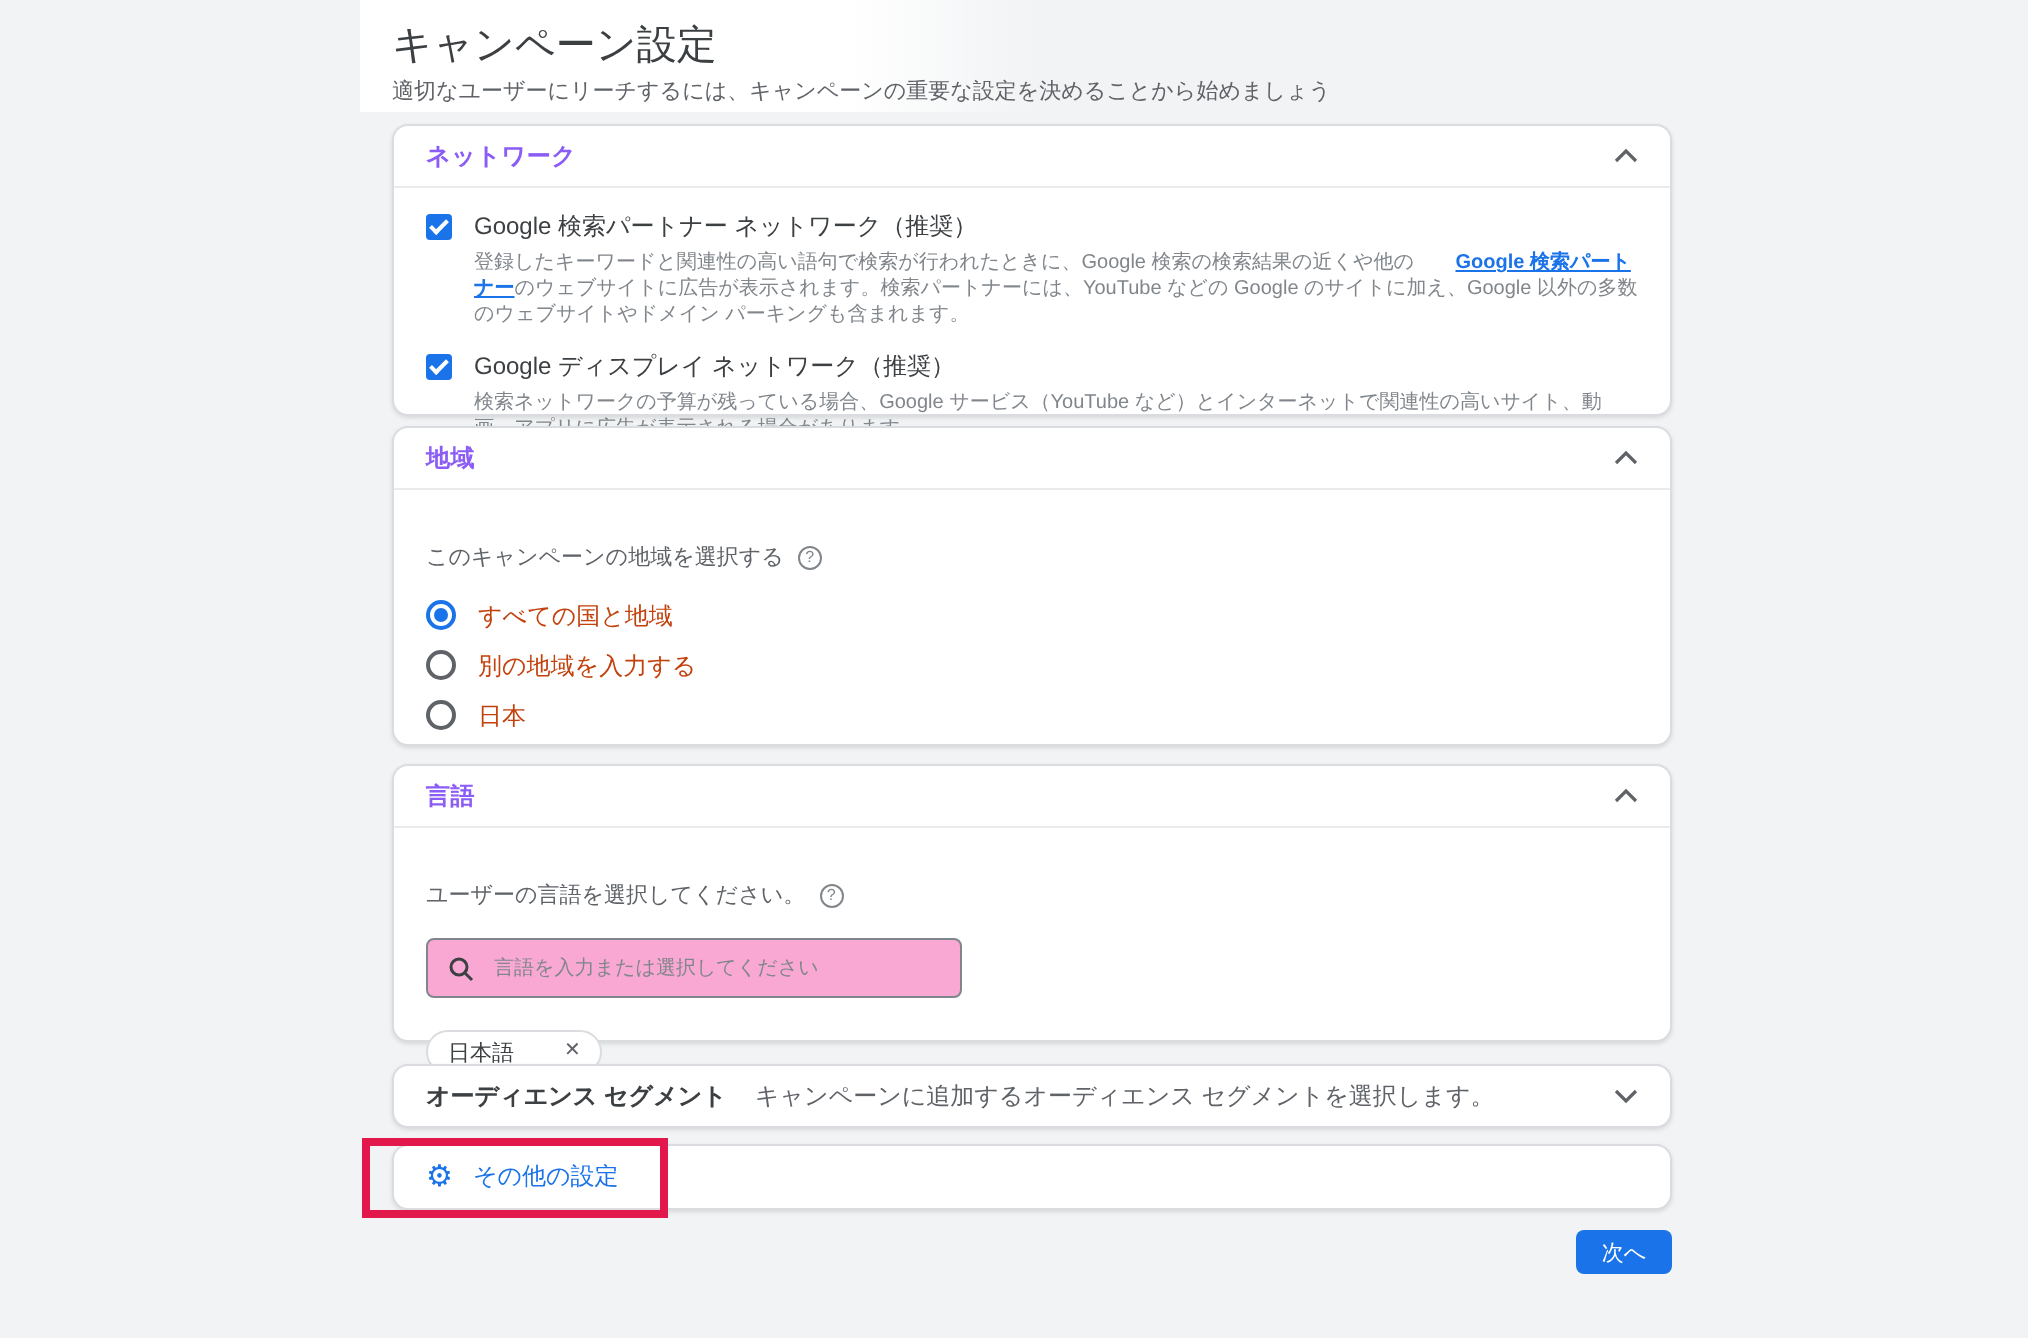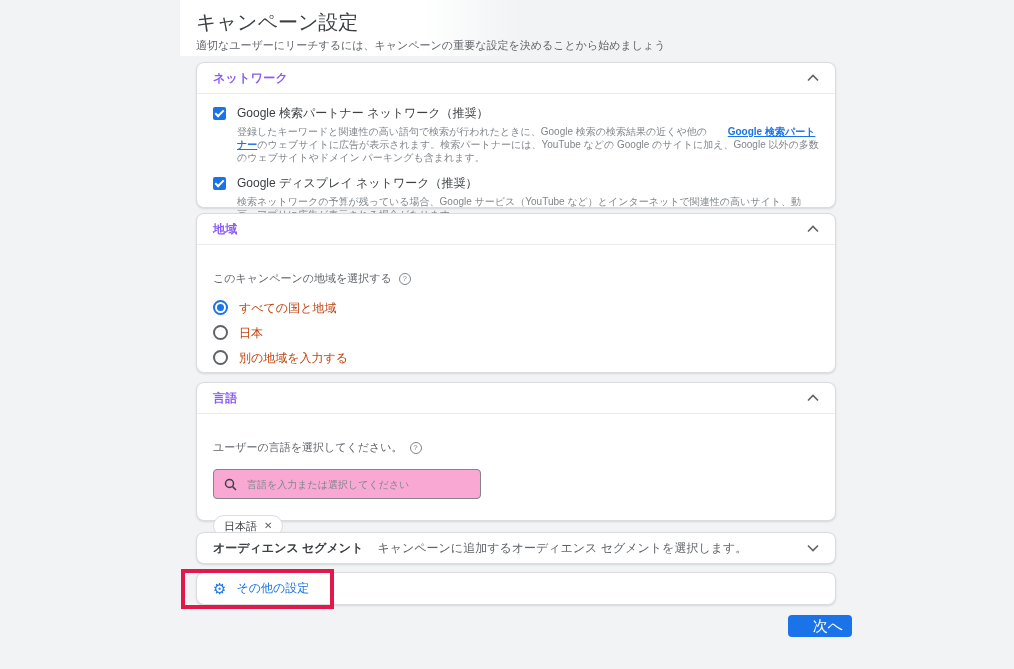--- a/index.html
+++ b/index.html
@@ -47,36 +47,36 @@
   .radio.selected::after{content:"";position:absolute;inset:2px;background:#1a73e8;border-radius:50%;}
 
   .region-link{display:inline-flex;align-items:center;gap:5px;color:#1a73e8;font-size:12px;
     font-weight:500;margin-top:13px;cursor:pointer;}
 
   .search-box{width:246px;height:28px;border:1px solid #80868b;border-radius:4px;display:flex;
     align-items:center;padding:0 10px;gap:8px;margin-top:2px;background:#f9a8d4;}
   .search-box input{border:none;outline:none;font-size:10px;color:#3c4043;flex:1;
     font-family:"Liberation Sans","DejaVu Sans",sans-serif;background:transparent;}
   .search-box input::placeholder{color:#80868b;}
-  .chip{display:inline-flex;align-items:center;gap:7px;border:1px solid #dadce0;border-radius:12px;
+  .chip{display:inline-flex;align-items:center;gap:25px;border:1px solid #dadce0;border-radius:12px;
     height:20px;padding:0 10px;font-size:11px;color:#3c4043;margin-top:16px;background:#fff;}
   .chip-close{font-size:10px;color:#5f6368;cursor:pointer;line-height:1;}
 
   .single-row{height:100%;display:flex;align-items:center;padding:0 16px;box-sizing:border-box;}
   .aud-title{font-size:12px;font-weight:700;color:#3c4043;white-space:nowrap;}
   .aud-desc{font-size:12px;color:#5f6368;margin-left:14px;flex:1;}
   .gear{font-size:15px;color:#1a73e8;margin-right:10px;line-height:1;}
   .other-label{font-size:12px;font-weight:500;color:#1a73e8;}
 
   .highlight-box{position:absolute;left:181px;top:569px;width:153px;height:40px;
     border:4px solid #e2174b;box-sizing:border-box;z-index:5;pointer-events:none;}
 
   .next-btn{position:absolute;left:788px;top:615px;width:48px;height:22px;background:#1a73e8;
-    border-radius:4px;color:#fff;font-size:15px;font-weight:500;display:flex;align-items:center;
-    justify-content:center;cursor:pointer;padding-left:16px;}
+    border-radius:4px;color:#fff;font-size:11px;font-weight:500;display:flex;align-items:center;
+    justify-content:center;cursor:pointer;}
 </style>
 </head>
 <body>
 
 <div class="screen">
 
   <div class="title-backdrop"></div>
   <div class="page-title">キャンペーン設定</div>
   <div class="page-subtitle">適切なユーザーにリーチするには、キャンペーンの重要な設定を決めることから始めましょう</div>
 
@@ -118,25 +118,25 @@
       <div class="question">
         <span>このキャンペーンの地域を選択する</span>
         <span class="help-icon">?</span>
       </div>
       <div class="radio-row">
         <span class="radio selected"></span>
         <span>すべての国と地域</span>
       </div>
       <div class="radio-row">
         <span class="radio"></span>
-        <span>日本</span>
+        <span>別の地域を入力する</span>
       </div>
       <div class="radio-row">
         <span class="radio"></span>
-        <span>別の地域を入力する</span>
+        <span>日本</span>
       </div>
       <div class="region-link">
         <svg width="11" height="7" viewBox="0 0 12 8">
             <polyline points="1,1.5 6,6.5 11,1.5" fill="none" stroke="#1a73e8" stroke-width="1.8"></polyline>
           </svg>
         <span>地域の設定</span>
       </div>
     </div>
   </div>
 

